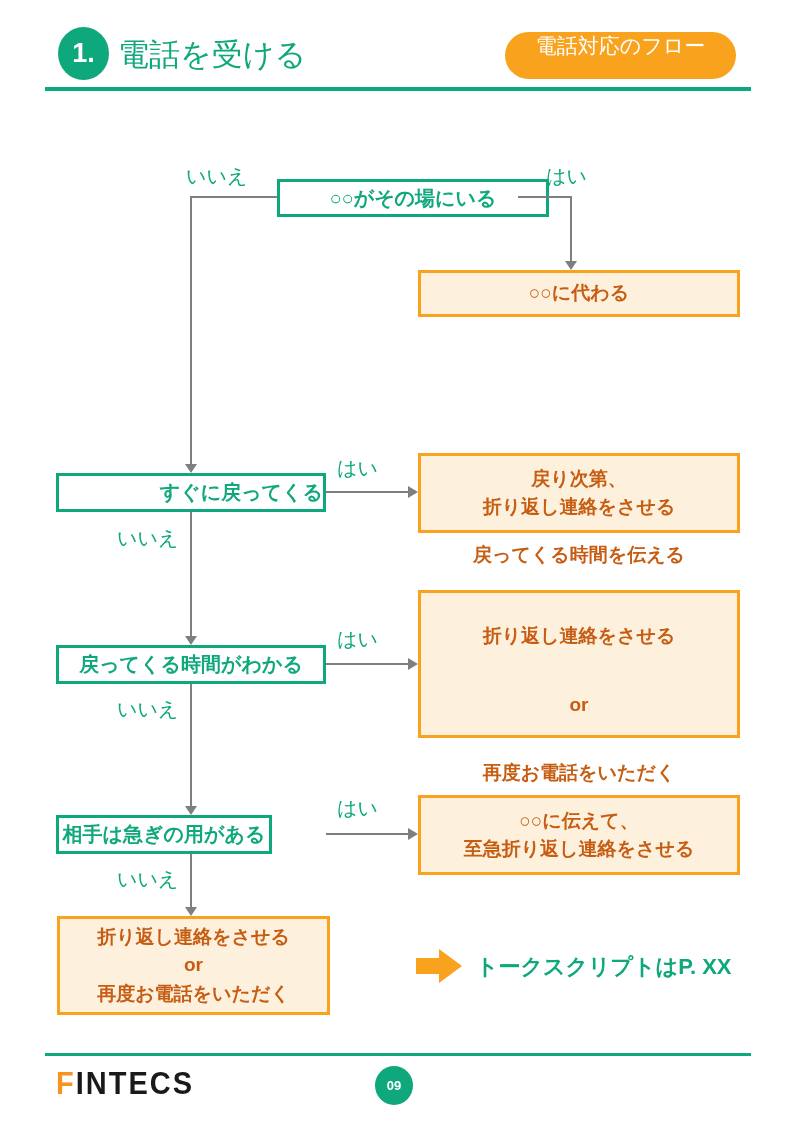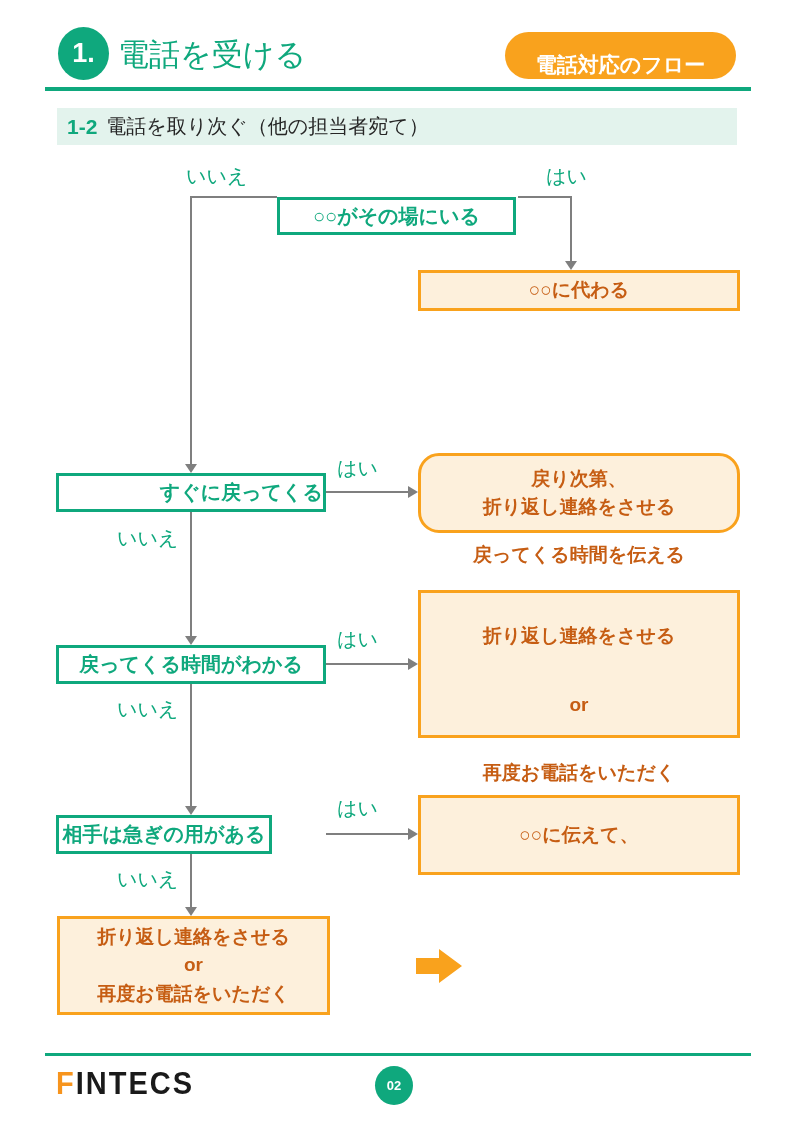--- a/index.html
+++ b/index.html
@@ -12,22 +12,22 @@
     --logo_black:#1A1A1A; --logo_orange:#F7941D;
   }
   .abs { position:absolute; }
 
   
   .num-circle { left:58px; top:27px; width:51px; height:53px; border-radius:50%;
     background:var(--green); color:#fff; font-weight:bold; font-size:27px;
     display:flex; align-items:center; justify-content:center; }
   .page-title { left:118px; top:34px; color:var(--green); font-weight:normal; font-size:31px; }
   .flow-badge { left:505px; top:32px; width:231px; height:47px; border-radius:24px;
-    background:var(--orange); color:#fff; font-weight:bold; font-size:21px;
-    display:flex; align-items:flex-end; justify-content:center; }
+    background:var(--orange); color:#fff; font-weight:normal; font-size:21px;
+    display:flex; align-items:flex-start; justify-content:center; }
   .header-rule { left:45px; top:87px; width:706px; height:4px; background:var(--green); }
 
   
   .section-bar { left:57px; top:108px; width:680px; height:37px; background:var(--mint);
     display:flex; align-items:center; padding-left:10px; box-sizing:border-box; }
   .section-num { color:var(--green); font-weight:bold; font-size:21px; margin-right:9px; }
   .section-title { color:var(--dark); font-size:20px; }
 
   
   .decision { border:3px solid var(--green); background:#fff; color:var(--green);
@@ -66,53 +66,49 @@
 
   <div class="abs num-circle">
     <span>1.</span>
   </div>
   <div class="abs page-title">電話を受ける</div>
   <div class="abs flow-badge">
     <span>電話対応のフロー</span>
   </div>
   <div class="abs header-rule"></div>
 
-  <div class="abs section-bar">
-    <span class="section-num">1-2</span>
-    <span class="section-title">電話を取り次ぐ（他の担当者宛て）</span>
-  </div>
 
   <div class="abs lbl" style="left:186px; top:163px;">いいえ</div>
   <div class="abs lbl" style="left:546px; top:163px;">はい</div>
-  <div class="abs decision" style="left:277px; top:197px; width:239px; height:38px;">
+  <div class="abs decision" style="left:277px; top:179px; width:272px; height:38px;">
     <span>○○がその場にいる</span>
   </div>
 
   <div class="abs line" style="left:191px; top:196px; width:86px; height:2px;"></div>
   <div class="abs line" style="left:190px; top:196px; width:2px; height:268px;"></div>
   <div class="abs ah-d" style="left:185px; top:464px;"></div>
   <div class="abs line" style="left:518px; top:196px; width:53px; height:2px;"></div>
   <div class="abs line" style="left:570px; top:196px; width:2px; height:65px;"></div>
   <div class="abs ah-d" style="left:565px; top:261px;"></div>
 
-  <div class="abs outcome" style="left:418px; top:270px; width:322px; height:41px;">
+  <div class="abs outcome" style="left:418px; top:270px; width:322px; height:47px;">
     <div>○○に代わる</div>
   </div>
 
   <div class="abs decision" style="left:56px; top:473px; width:270px; height:39px;justify-content:flex-end;">
     <span>すぐに戻ってくる</span>
   </div>
   <div class="abs lbl" style="left:337px; top:455px;">はい</div>
   <div class="abs line" style="left:326px; top:491px; width:82px; height:2px;"></div>
   <div class="abs ah-r" style="left:408px; top:486px;"></div>
   <div class="abs lbl" style="left:117px; top:525px;">いいえ</div>
   <div class="abs line" style="left:190px; top:512px; width:2px; height:124px;"></div>
   <div class="abs ah-d" style="left:185px; top:636px;"></div>
 
-  <div class="abs outcome" style="left:418px; top:453px; width:322px; height:80px;border-radius:21px;">
+  <div class="abs outcome" style="left:418px; top:453px; width:322px; height:80px;">
     <div>戻り次第、</div>
     <div>折り返し連絡をさせる</div>
   </div>
 
   <div class="abs decision" style="left:56px; top:645px; width:270px; height:39px;align-items:center;">
     <span>戻ってくる時間がわかる</span>
   </div>
   <div class="abs lbl" style="left:337px; top:626px;">はい</div>
   <div class="abs line" style="left:326px; top:663px; width:82px; height:2px;"></div>
   <div class="abs ah-r" style="left:408px; top:658px;"></div>
@@ -132,33 +128,35 @@
   </div>
   <div class="abs lbl" style="left:337px; top:795px;">はい</div>
   <div class="abs line" style="left:326px; top:833px; width:82px; height:2px;"></div>
   <div class="abs ah-r" style="left:408px; top:828px;"></div>
   <div class="abs lbl" style="left:117px; top:866px;">いいえ</div>
   <div class="abs line" style="left:190px; top:854px; width:2px; height:53px;"></div>
   <div class="abs ah-d" style="left:185px; top:907px;"></div>
 
   <div class="abs outcome" style="left:418px; top:795px; width:322px; height:80px;font-family:Liberation Serif, serif;">
     <div>○○に伝えて、</div>
+    <div>至急折り返し連絡をさせる</div>
   </div>
 
   <div class="abs outcome" style="left:57px; top:916px; width:273px; height:99px;">
     <div>折り返し連絡をさせる</div>
     <div>or</div>
     <div>再度お電話をいただく</div>
   </div>
 
   <svg class="abs" style="left:416px; top:949px;" width="46" height="34" viewBox="0 0 46 34">
     <polygon points="0,9 23,9 23,0 46,17 23,34 23,25 0,25" fill="#F9A21D"></polygon>
   </svg>
+  <div class="abs note-text" style="left:476px; top:952px;">トークスクリプトはP. XX</div>
 
   <div class="abs footer-rule"></div>
   <div class="abs logo">
     <span class="f">F</span><span>INTECS</span>
   </div>
   <div class="abs page-badge">
-    <span>02</span>
+    <span>09</span>
   </div>
 
 </div>
 
 </body></html>

